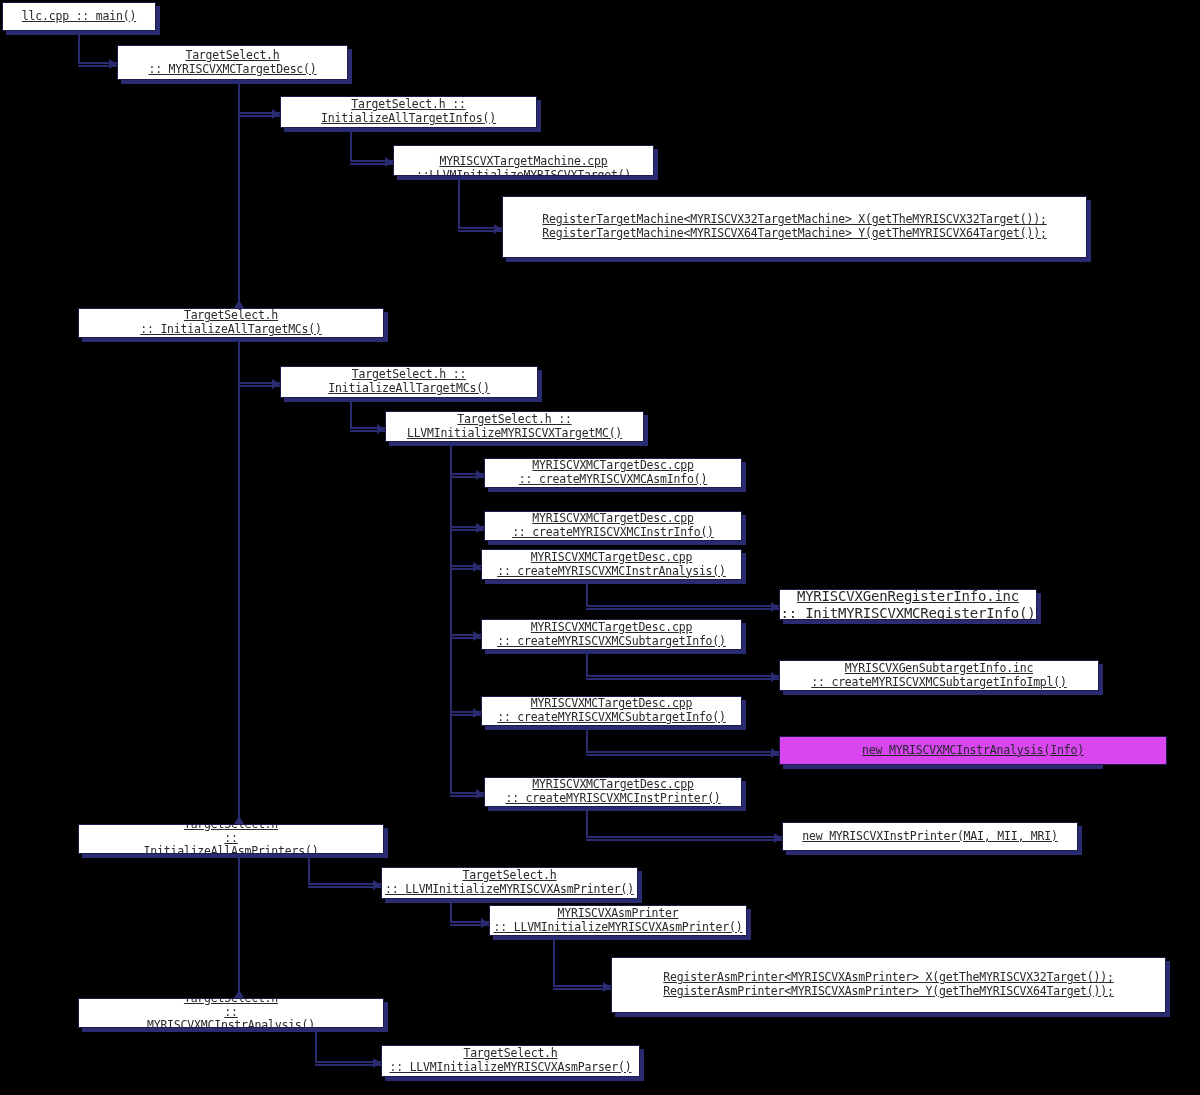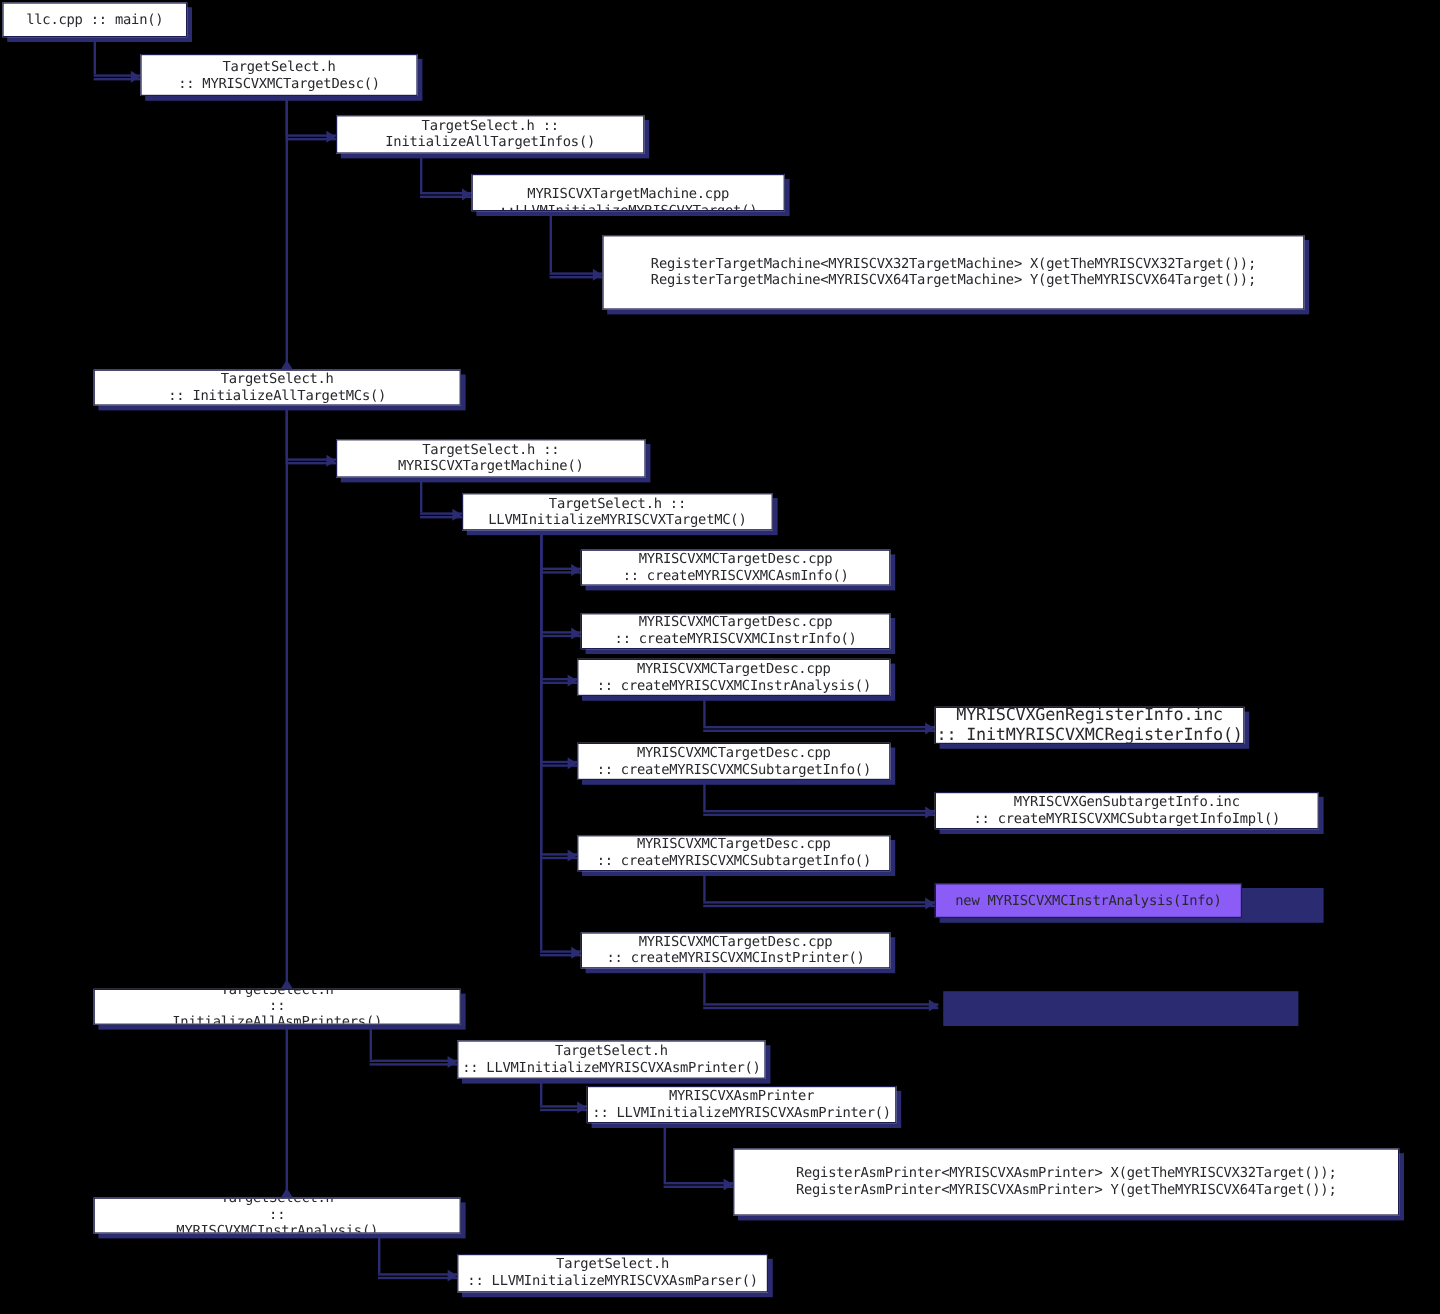--- a/index.html
+++ b/index.html
@@ -21,21 +21,21 @@
     line-height:1.18;
     letter-spacing:-0.2px;
     white-space:pre;
     overflow:hidden;
     z-index:3;
     display:flex;
     flex-direction:column;
     justify-content:center;
     align-items:center;
   }
-  .node .ln{display:block;}
+  .node .ln{display:block;text-decoration:underline;}
   
   .node::after{
     content:"";
     position:absolute;
     left:4px; top:100%;
     width:100%; height:3px;
     background:#2b2b72;
     z-index:-1;
   }
   .shadow{
@@ -161,42 +161,43 @@
     <div class="node" style="left: 117px; top: 45px; width: 231px; height: 35px; font-size: 11.5px; background: rgb(255, 255, 255); border-color: rgb(28, 28, 78); color: rgb(40, 40, 45);"><div style="width: 100%;"><span class="ln">TargetSelect.h</span><span class="ln">:: MYRISCVXMCTargetDesc()</span></div></div>
     <div class="shadow" style="left: 284px; top: 100px; width: 257px; height: 32px;"></div>
     <div class="node" style="left: 280px; top: 96px; width: 257px; height: 32px; font-size: 11.5px; background: rgb(255, 255, 255); border-color: rgb(28, 28, 78); color: rgb(40, 40, 45);"><div style="width: 100%;"><span class="ln">TargetSelect.h ::</span><span class="ln">InitializeAllTargetInfos()</span></div></div>
     <div class="shadow" style="left: 397px; top: 149px; width: 261px; height: 31px;"></div>
     <div class="node" style="left: 393px; top: 145px; width: 261px; height: 31px; font-size: 11.5px; background: rgb(255, 255, 255); border-color: rgb(28, 28, 78); color: rgb(40, 40, 45);"><div style="width: 100%; margin-top: 17px;"><span class="ln">MYRISCVXTargetMachine.cpp</span><span class="ln">::LLVMInitializeMYRISCVXTarget()</span></div></div>
     <div class="shadow" style="left: 506px; top: 200px; width: 585px; height: 62px;"></div>
     <div class="node" style="left: 502px; top: 196px; width: 585px; height: 62px; font-size: 11.5px; background: rgb(255, 255, 255); border-color: rgb(28, 28, 78); color: rgb(40, 40, 45);"><div style="width: 100%;"><span class="ln">RegisterTargetMachine&lt;MYRISCVX32TargetMachine&gt; X(getTheMYRISCVX32Target());</span><span class="ln">RegisterTargetMachine&lt;MYRISCVX64TargetMachine&gt; Y(getTheMYRISCVX64Target());</span></div></div>
     <div class="shadow" style="left: 82px; top: 312px; width: 306px; height: 30px;"></div>
     <div class="node" style="left: 78px; top: 308px; width: 306px; height: 30px; font-size: 11.5px; background: rgb(255, 255, 255); border-color: rgb(28, 28, 78); color: rgb(40, 40, 45);"><div style="width: 100%;"><span class="ln">TargetSelect.h</span><span class="ln">:: InitializeAllTargetMCs()</span></div></div>
     <div class="shadow" style="left: 284px; top: 370px; width: 258px; height: 32px;"></div>
-    <div class="node" style="left: 280px; top: 366px; width: 258px; height: 32px; font-size: 11.5px; background: rgb(255, 255, 255); border-color: rgb(28, 28, 78); color: rgb(40, 40, 45);"><div style="width: 100%;"><span class="ln">TargetSelect.h ::</span><span class="ln">MYRISCVXTargetMachine()</span></div></div>
+    <div class="node" style="left: 280px; top: 366px; width: 258px; height: 32px; font-size: 11.5px; background: rgb(255, 255, 255); border-color: rgb(28, 28, 78); color: rgb(40, 40, 45);"><div style="width: 100%;"><span class="ln">TargetSelect.h ::</span><span class="ln">InitializeAllTargetMCs()</span></div></div>
     <div class="shadow" style="left: 389px; top: 415px; width: 259px; height: 31px;"></div>
     <div class="node" style="left: 385px; top: 411px; width: 259px; height: 31px; font-size: 11.5px; background: rgb(255, 255, 255); border-color: rgb(28, 28, 78); color: rgb(40, 40, 45);"><div style="width: 100%;"><span class="ln">TargetSelect.h ::</span><span class="ln">LLVMInitializeMYRISCVXTargetMC()</span></div></div>
     <div class="shadow" style="left: 488px; top: 462px; width: 258px; height: 30px;"></div>
     <div class="node" style="left: 484px; top: 458px; width: 258px; height: 30px; font-size: 11.5px; background: rgb(255, 255, 255); border-color: rgb(28, 28, 78); color: rgb(40, 40, 45);"><div style="width: 100%;"><span class="ln">MYRISCVXMCTargetDesc.cpp</span><span class="ln">:: createMYRISCVXMCAsmInfo()</span></div></div>
     <div class="shadow" style="left: 488px; top: 515px; width: 258px; height: 30px;"></div>
     <div class="node" style="left: 484px; top: 511px; width: 258px; height: 30px; font-size: 11.5px; background: rgb(255, 255, 255); border-color: rgb(28, 28, 78); color: rgb(40, 40, 45);"><div style="width: 100%;"><span class="ln">MYRISCVXMCTargetDesc.cpp</span><span class="ln">:: createMYRISCVXMCInstrInfo()</span></div></div>
     <div class="shadow" style="left: 485px; top: 553px; width: 261px; height: 31px;"></div>
     <div class="node" style="left: 481px; top: 549px; width: 261px; height: 31px; font-size: 11.5px; background: rgb(255, 255, 255); border-color: rgb(28, 28, 78); color: rgb(40, 40, 45);"><div style="width: 100%;"><span class="ln">MYRISCVXMCTargetDesc.cpp</span><span class="ln">:: createMYRISCVXMCInstrAnalysis()</span></div></div>
     <div class="shadow" style="left: 783px; top: 593px; width: 258px; height: 31px;"></div>
     <div class="node" style="left: 779px; top: 589px; width: 258px; height: 31px; font-size: 14px; background: rgb(255, 255, 255); border-color: rgb(28, 28, 78); color: rgb(40, 40, 45);"><div style="width: 100%;"><span class="ln">MYRISCVXGenRegisterInfo.inc</span><span class="ln">:: InitMYRISCVXMCRegisterInfo()</span></div></div>
     <div class="shadow" style="left: 485px; top: 623px; width: 261px; height: 31px;"></div>
     <div class="node" style="left: 481px; top: 619px; width: 261px; height: 31px; font-size: 11.5px; background: rgb(255, 255, 255); border-color: rgb(28, 28, 78); color: rgb(40, 40, 45);"><div style="width: 100%;"><span class="ln">MYRISCVXMCTargetDesc.cpp</span><span class="ln">:: createMYRISCVXMCSubtargetInfo()</span></div></div>
     <div class="shadow" style="left: 783px; top: 664px; width: 320px; height: 31px;"></div>
     <div class="node" style="left: 779px; top: 660px; width: 320px; height: 31px; font-size: 11.5px; background: rgb(255, 255, 255); border-color: rgb(28, 28, 78); color: rgb(40, 40, 45);"><div style="width: 100%; text-align: center;"><span class="ln">MYRISCVXGenSubtargetInfo.inc</span><span class="ln">:: createMYRISCVXMCSubtargetInfoImpl()</span></div></div>
     <div class="shadow" style="left: 485px; top: 700px; width: 261px; height: 30px;"></div>
     <div class="node" style="left: 481px; top: 696px; width: 261px; height: 30px; font-size: 11.5px; background: rgb(255, 255, 255); border-color: rgb(28, 28, 78); color: rgb(40, 40, 45);"><div style="width: 100%;"><span class="ln">MYRISCVXMCTargetDesc.cpp</span><span class="ln">:: createMYRISCVXMCSubtargetInfo()</span></div></div>
     <div class="shadow" style="left: 783px; top: 740px; width: 320px; height: 29px;"></div>
-    <div class="node" style="left: 779px; top: 736px; width: 256px; height: 29px; font-size: 11.5px; background: #8b5cf6; border-color: rgb(28, 28, 78); color: rgb(40, 40, 45);"><div style="width: 100%;"><span class="ln">new MYRISCVXMCInstrAnalysis(Info)</span></div></div>
+    <div class="node" style="left: 779px; top: 736px; width: 388px; height: 29px; font-size: 11.5px; background: #d946ef; border-color: rgb(28, 28, 78); color: rgb(40, 40, 45);"><div style="width: 100%;"><span class="ln">new MYRISCVXMCInstrAnalysis(Info)</span></div></div>
     <div class="shadow" style="left: 488px; top: 781px; width: 258px; height: 30px;"></div>
     <div class="node" style="left: 484px; top: 777px; width: 258px; height: 30px; font-size: 11.5px; background: rgb(255, 255, 255); border-color: rgb(28, 28, 78); color: rgb(40, 40, 45);"><div style="width: 100%;"><span class="ln">MYRISCVXMCTargetDesc.cpp</span><span class="ln">:: createMYRISCVXMCInstPrinter()</span></div></div>
     <div class="shadow" style="left: 786px; top: 826px; width: 296px; height: 29px;"></div>
+    <div class="node" style="left: 782px; top: 822px; width: 296px; height: 29px; font-size: 11.5px; background: rgb(255, 255, 255); border-color: rgb(28, 28, 78); color: rgb(40, 40, 45);"><div style="width: 100%;"><span class="ln">new MYRISCVXInstPrinter(MAI, MII, MRI)</span></div></div>
     <div class="shadow" style="left: 82px; top: 828px; width: 306px; height: 30px;"></div>
     <div class="node" style="left: 78px; top: 824px; width: 306px; height: 30px; font-size: 11.5px; background: rgb(255, 255, 255); border-color: rgb(28, 28, 78); color: rgb(40, 40, 45);"><div style="width: 100%; position: absolute; left: 0px; top: -7px;"><span class="ln">TargetSelect.h</span><span class="ln">::</span><span class="ln">InitializeAllAsmPrinters()</span></div></div>
     <div class="shadow" style="left: 385px; top: 871px; width: 257px; height: 32px;"></div>
     <div class="node" style="left: 381px; top: 867px; width: 257px; height: 32px; font-size: 11.5px; background: rgb(255, 255, 255); border-color: rgb(28, 28, 78); color: rgb(40, 40, 45);"><div style="width: auto; min-width: 100%;"><span class="ln">TargetSelect.h</span><span class="ln">:: LLVMInitializeMYRISCVXAsmPrinter()</span></div></div>
     <div class="shadow" style="left: 493px; top: 909px; width: 258px; height: 31px;"></div>
     <div class="node" style="left: 489px; top: 905px; width: 258px; height: 31px; font-size: 11.5px; background: rgb(255, 255, 255); border-color: rgb(28, 28, 78); color: rgb(40, 40, 45);"><div style="width: auto; min-width: 100%;"><span class="ln">MYRISCVXAsmPrinter</span><span class="ln">:: LLVMInitializeMYRISCVXAsmPrinter()</span></div></div>
     <div class="shadow" style="left: 615px; top: 961px; width: 555px; height: 56px;"></div>
     <div class="node" style="left: 611px; top: 957px; width: 555px; height: 56px; font-size: 11.5px; background: rgb(255, 255, 255); border-color: rgb(28, 28, 78); color: rgb(40, 40, 45);"><div style="width: 100%;"><span class="ln">RegisterAsmPrinter&lt;MYRISCVXAsmPrinter&gt; X(getTheMYRISCVX32Target());</span><span class="ln">RegisterAsmPrinter&lt;MYRISCVXAsmPrinter&gt; Y(getTheMYRISCVX64Target());</span></div></div>
     <div class="shadow" style="left: 82px; top: 1002px; width: 306px; height: 30px;"></div>
     <div class="node" style="left: 78px; top: 998px; width: 306px; height: 30px; font-size: 11.5px; background: rgb(255, 255, 255); border-color: rgb(28, 28, 78); color: rgb(40, 40, 45);"><div style="width: 100%; position: absolute; left: 0px; top: -7px;"><span class="ln">TargetSelect.h</span><span class="ln">::</span><span class="ln">MYRISCVXMCInstrAnalysis()</span></div></div>

